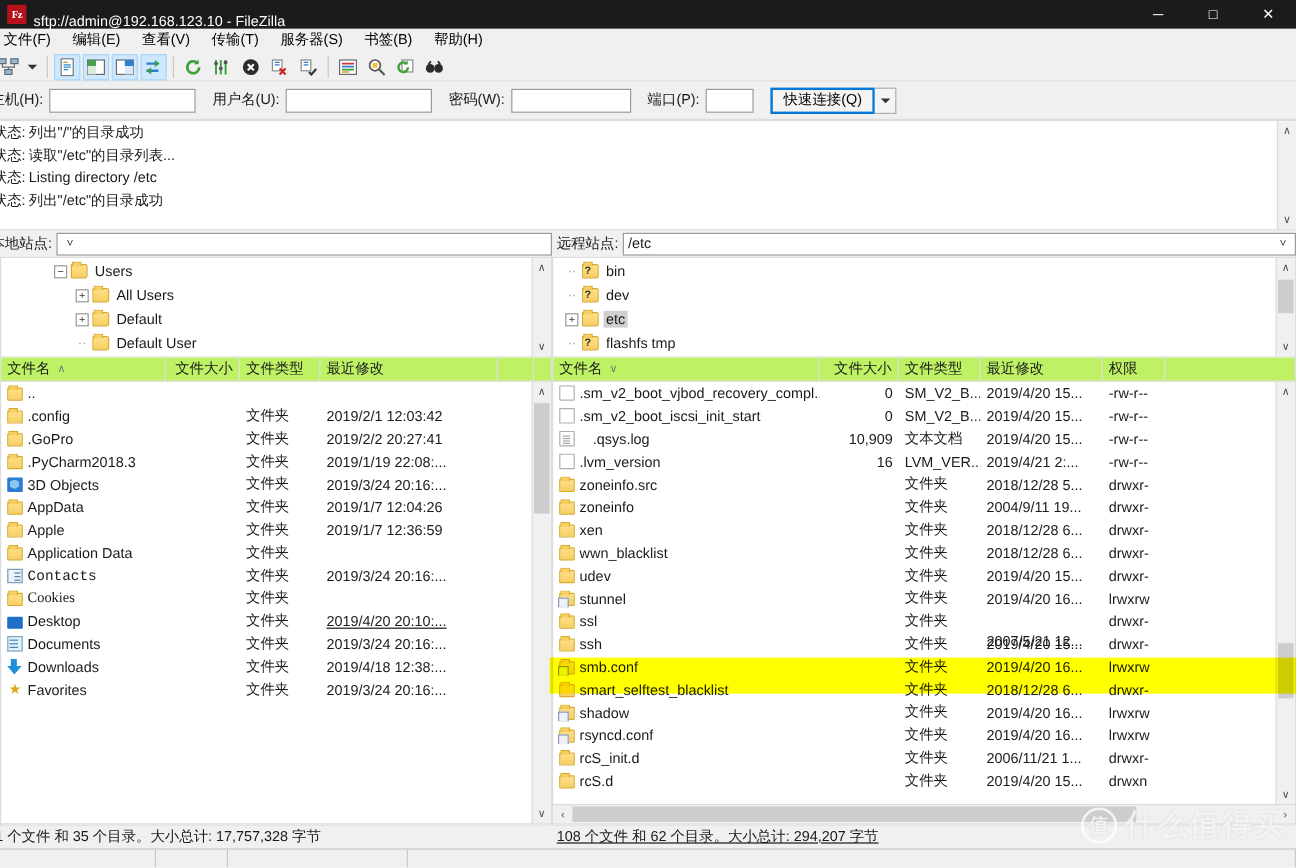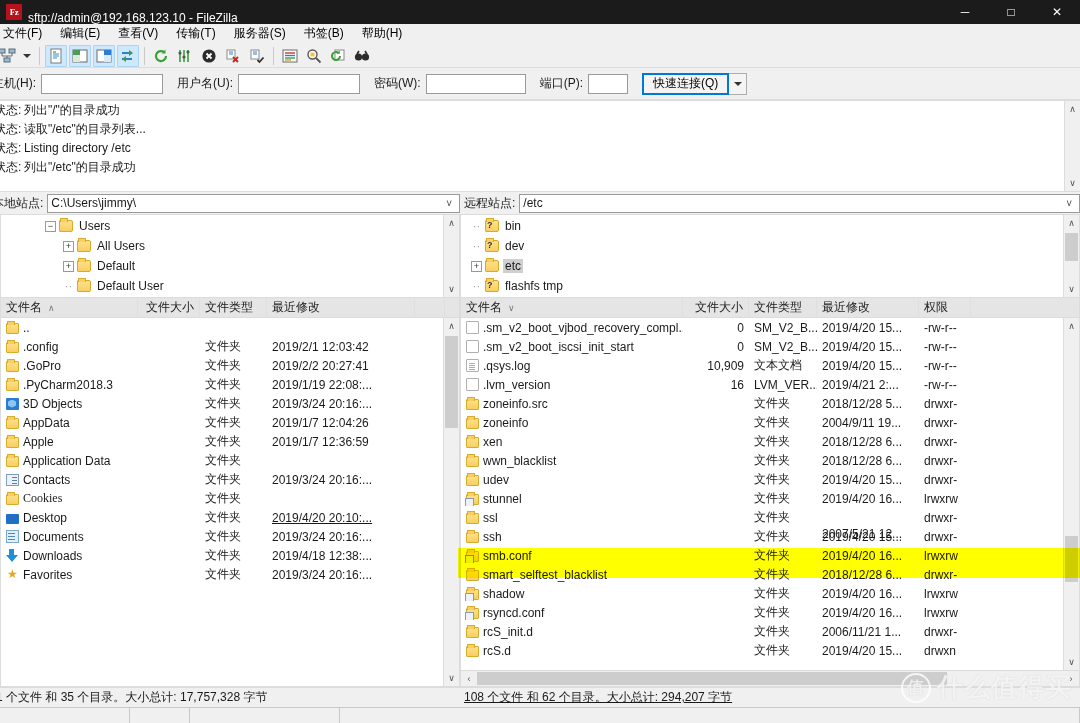--- a/index.html
+++ b/index.html
@@ -131,21 +131,21 @@
   }
   .scrollbar-v {
     width:16px; flex:0 0 16px; background:#f0f0f0; border-left:1px solid #dcdcdc;
     display:flex; flex-direction:column; justify-content:space-between; position:relative;
   }
   .sb-thumb { position:absolute; left:1px; width:13px; background:#cdcdcd; }
 
   
   .filelist { flex:1; background:#fff; border:1px solid #dcdcdc; border-top:0; display:flex; flex-direction:column; min-height:0; position:relative; }
   .fl-head {
-    height:20px; flex:0 0 20px; display:flex; background:#e5e5e5; border-bottom:1px solid #dcdcdc;
+    height:20px; flex:0 0 20px; display:flex; background:#bef264; border-bottom:1px solid #dcdcdc;
     font-size:12px;
   }
   .fl-head .cell {
     display:flex; align-items:center; border-right:1px solid #dfdfdf; padding:0 5px;
     white-space:nowrap; overflow:hidden; position:relative;
   }
   .fl-head .cell.r { justify-content:flex-end; }
   .fl-body { flex:1; overflow:hidden; position:relative; }
   .fl-rows { position:absolute; inset:0; }
   .frow { height:19px; display:flex; align-items:center; font-size:12px; white-space:nowrap; }
@@ -388,21 +388,20 @@
       <div class="arrowbox">∨</div>
     </div>
   </div>
 
   <div class="main">
 
     <div class="pane local">
       <div class="sitebar">
         <span class="site-label" style="margin-left:-8px;">本地站点:</span>
         <div class="site-input">
-          <span class="val">C:\Users\jimmy\</span>
           <span class="chev">˅</span>
         </div>
       </div>
       <div class="tree">
         <div class="tree-inner" id="local-tree">
             <div class="tnode" style="padding-left: 44px;">
               <span class="exp">−</span>
               <span class="folder"></span>
               <span class="lbl">Users</span>
             </div>
@@ -588,21 +587,21 @@
                   <span>文件夹</span>
                 </div>
                 <div class="c" style="width: 148px;">
                   <span></span>
                 </div>
                 <div class="c" style="width: 30px;">
                   <span></span>
                 </div>
               </div>
               <div class="frow">
-                <div class="c" style="width: 137px;">
+                <div class="c" style="width: 137px; font-family: Liberation Mono, monospace;">
                   <span class="ic contacts"></span>
                   <span>Contacts</span>
                 </div>
                 <div class="c r" style="width: 62px;">
                   <span></span>
                 </div>
                 <div class="c" style="width: 67px;">
                   <span>文件夹</span>
                 </div>
                 <div class="c" style="width: 148px;">
@@ -805,21 +804,21 @@
                   <span>SM_V2_B...</span>
                 </div>
                 <div class="c" style="width: 102px;">
                   <span>2019/4/20 15...</span>
                 </div>
                 <div class="c" style="width: 52px;">
                   <span>-rw-r--</span>
                 </div>
               </div>
               <div class="frow">
-                <div class="c" style="width: 222px;">
+                <div class="c" style="width: 222px; gap: 11px;">
                   <span class="ic file txt"></span>
                   <span>.qsys.log</span>
                 </div>
                 <div class="c r" style="width: 66px;">
                   <span>10,909</span>
                 </div>
                 <div class="c" style="width: 68px;">
                   <span>文本文档</span>
                 </div>
                 <div class="c" style="width: 102px;">

